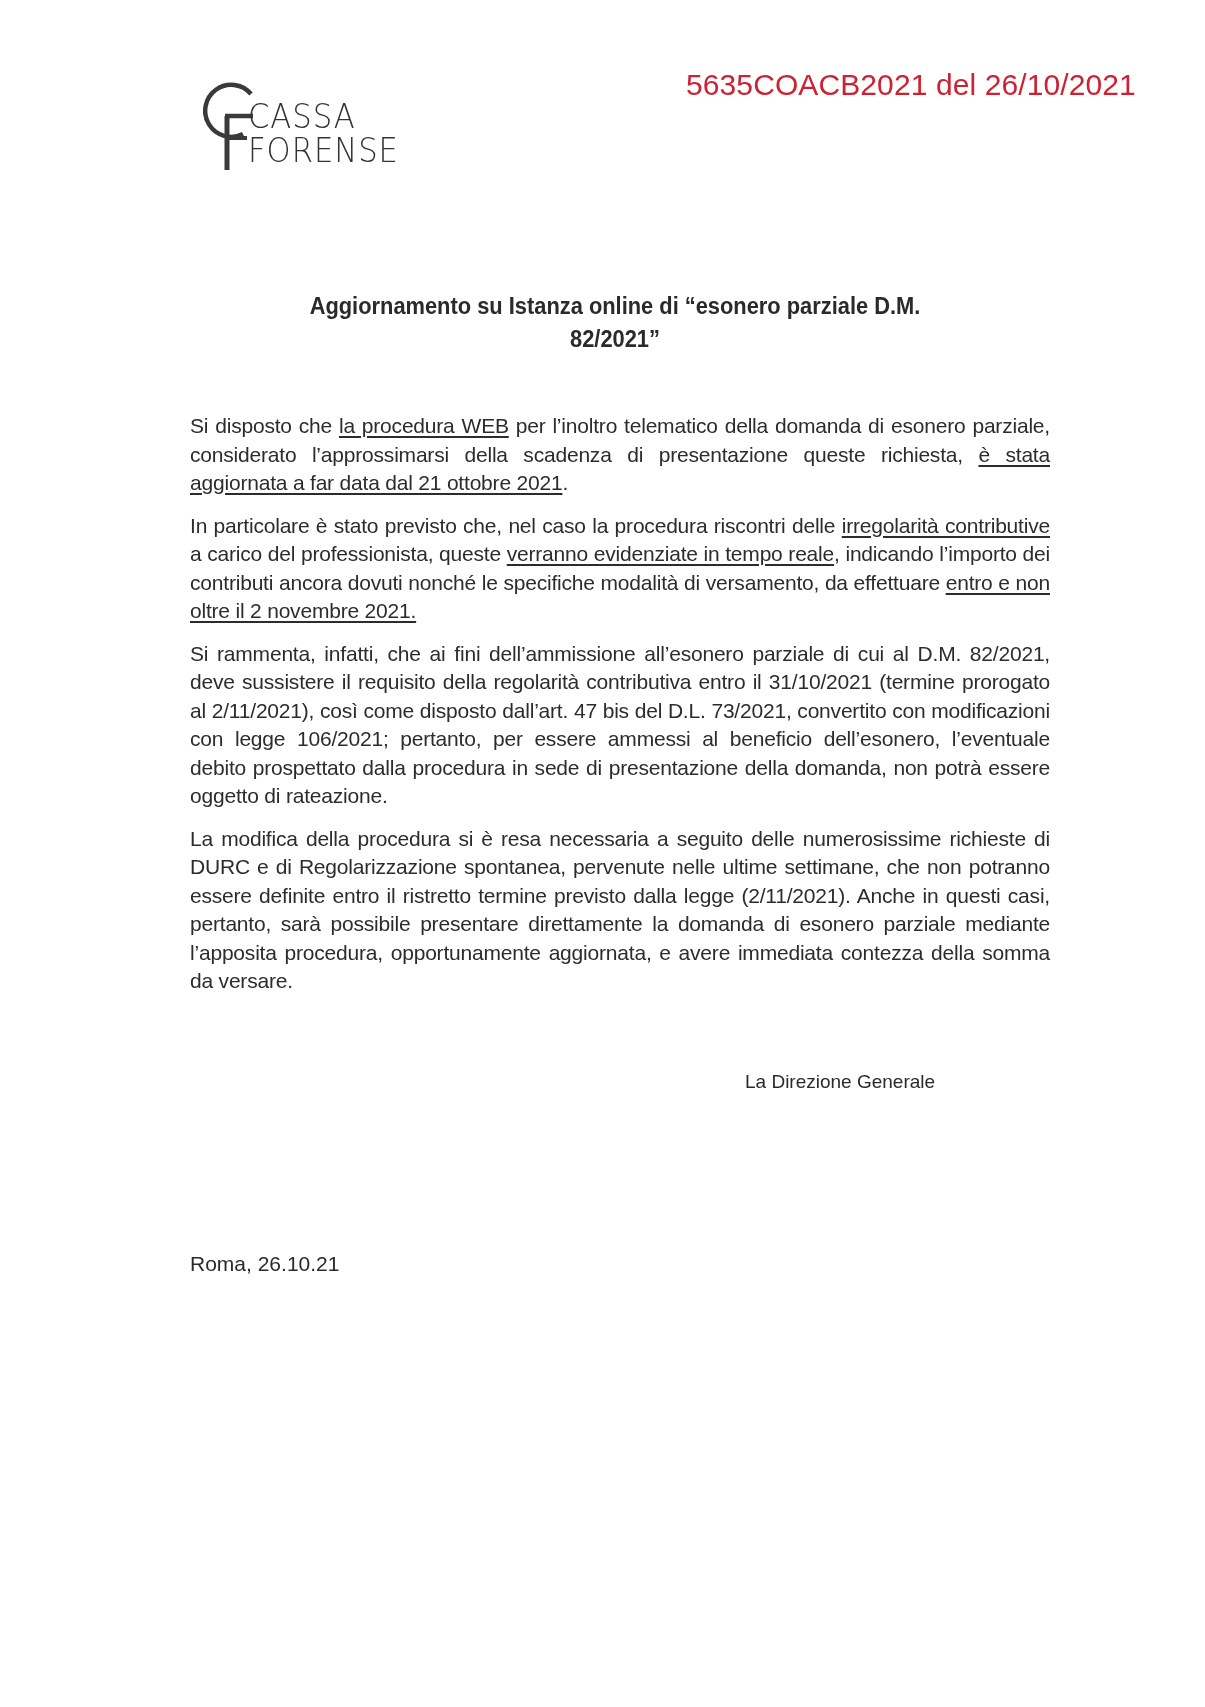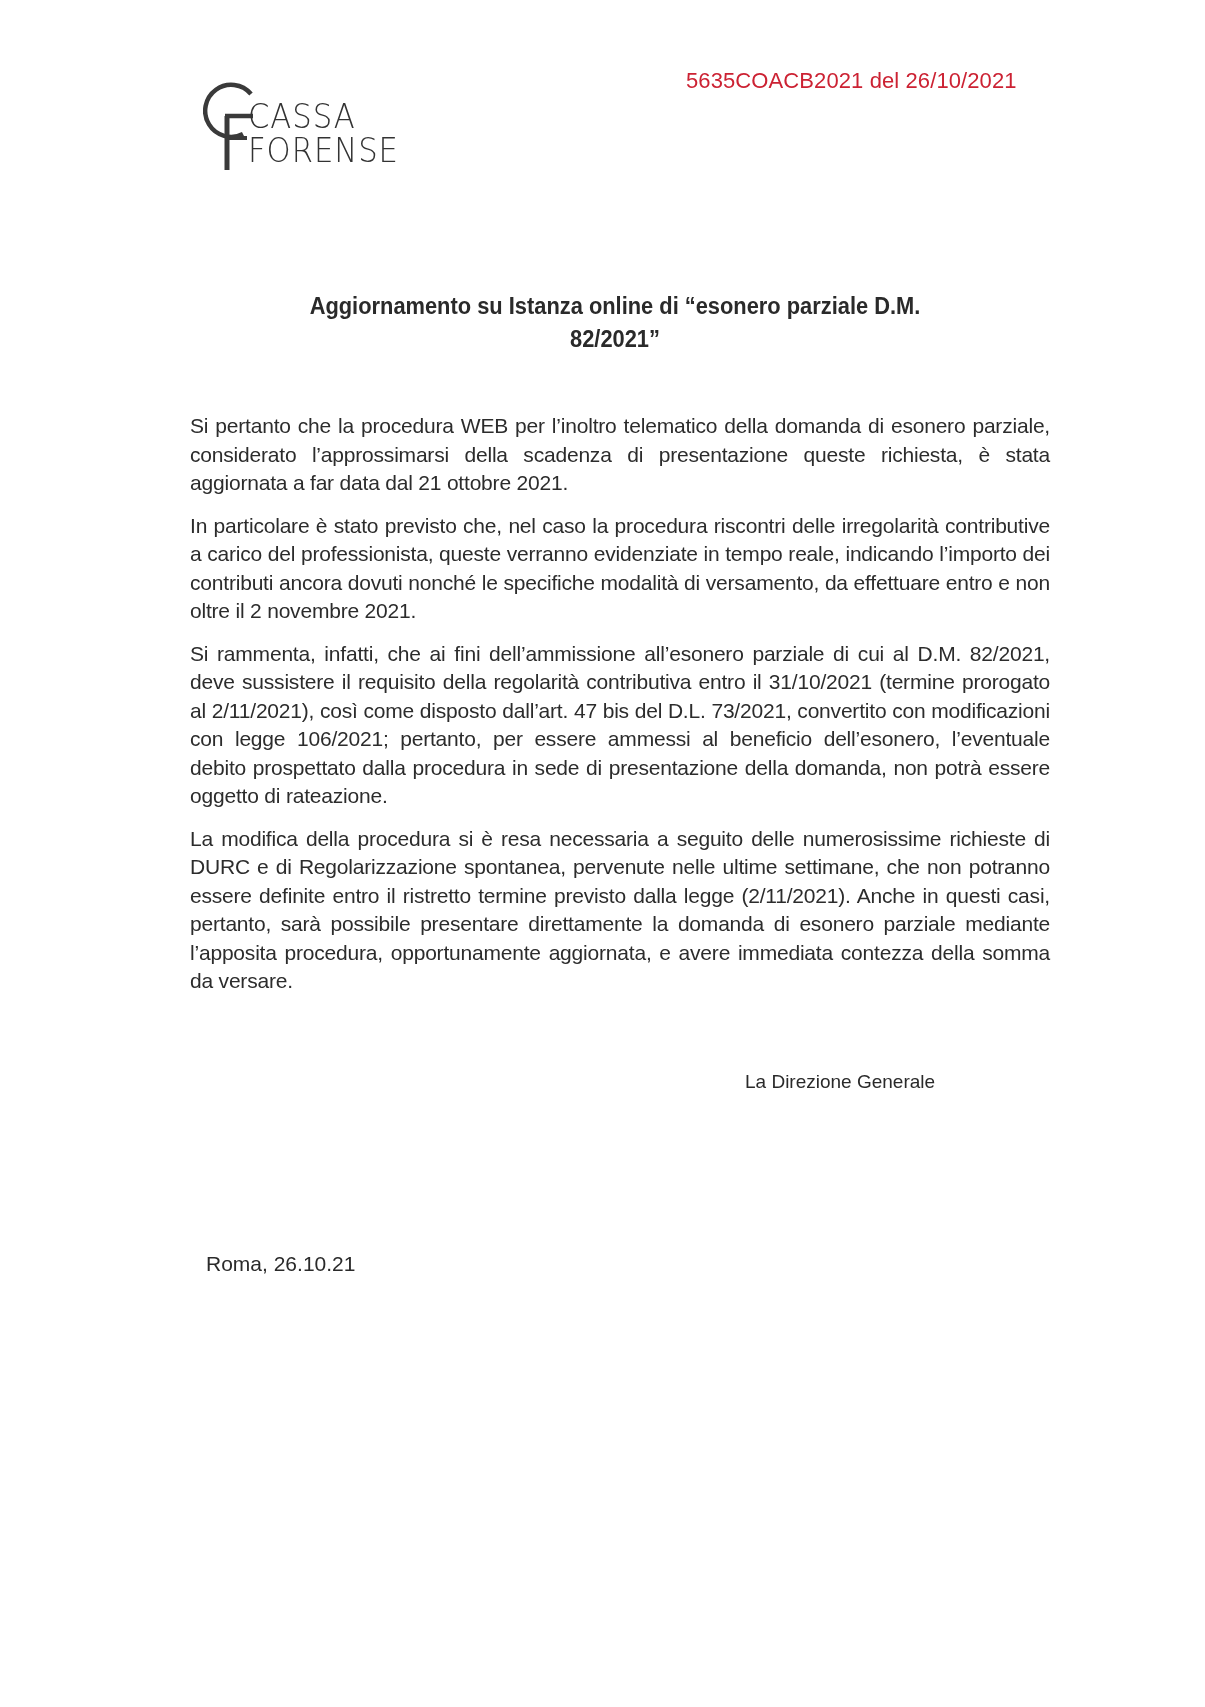--- a/index.html
+++ b/index.html
@@ -1,35 +1,35 @@
 <!DOCTYPE html>
 <html><head>
 <meta charset="utf-8">
 <style>
   html, body { margin: 0; padding: 0; background: #ffffff; }
   body { width: 1205px; height: 1707px; position: relative; overflow: hidden;
          font-family: "Liberation Sans", sans-serif; color: #2a2a2a; }
-  .protocol { position: absolute; left: 686px; top: 68px; font-size: 22px; color: #cc2233;
+  .protocol { position: absolute; left: 686px; top: 68px; font-size: 30px; color: #cc2233;
               font-family: "Liberation Sans", sans-serif; letter-spacing: 0.1px; }
   .logo { position: absolute; left: 203px; top: 72px; width: 260px; height: 110px; }
   .logo svg { position: absolute; left: 0; top: 0; }
   .logo-text { position: absolute; left: 45px; top: 28px; font-size: 33px; line-height: 34px;
                color: #333; font-family: "DejaVu Sans", sans-serif; font-weight: 300;
                letter-spacing: 1px; transform: scaleX(0.93); transform-origin: left top; }
   .title { position: absolute; left: 200px; width: 830px; top: 290px; text-align: center;
            font-size: 23px; font-weight: bold; line-height: 33px; color: #2a2a2a;
            font-family: "Liberation Sans", sans-serif; transform: scaleX(0.95); }
   .body { position: absolute; left: 190px; width: 860px; top: 412px; }
   .para { font-size: 21px; line-height: 28.5px; text-align: justify; margin: 0 0 14px 0;
           font-family: "Liberation Sans", sans-serif; color: #2c2c2c; letter-spacing: -0.2px; }
-  .u { text-underline-offset: 3px; }
+  .u { text-decoration: underline; text-underline-offset: 3px; }
   .signature { position: absolute; left: 745px; top: 1071px; font-size: 19px;
                font-family: "Liberation Sans", sans-serif; color: #2a2a2a; }
   .place-date { position: absolute; left: 190px; top: 1252px; font-size: 21px;
-                font-family: "Liberation Sans", sans-serif; color: #2a2a2a; margin-left: 16px; }
+                font-family: "Liberation Sans", sans-serif; color: #2a2a2a; }
 </style>
 </head>
 <body>
 
 <div class="protocol">5635COACB2021 del 26/10/2021</div>
 
 <div class="logo">
   <svg width="60" height="100" viewBox="0 0 60 100">
     <path d="M48 22 A26 26 0 1 0 40 62" fill="none" stroke="#3a3a3a" stroke-width="4.5"></path>
     <line x1="22" y1="44" x2="50" y2="44" stroke="#3a3a3a" stroke-width="4.5"></line>
@@ -41,20 +41,20 @@
     <div>FORENSE</div>
   </div>
 </div>
 
 <div class="title">
   <div>Aggiornamento su Istanza online di “esonero parziale D.M.</div>
   <div>82/2021”</div>
 </div>
 
 <div class="body" id="body">
-    <p class="para"><span>Si pertanto che </span><span class="u">la procedura WEB</span><span> per l’inoltro telematico della domanda di esonero parziale, considerato l’approssimarsi della scadenza di presentazione queste richiesta, </span><span class="u">è stata aggiornata a far data dal 21 ottobre 2021</span><span>.</span></p>
+    <p class="para"><span>Si disposto che </span><span class="u">la procedura WEB</span><span> per l’inoltro telematico della domanda di esonero parziale, considerato l’approssimarsi della scadenza di presentazione queste richiesta, </span><span class="u">è stata aggiornata a far data dal 21 ottobre 2021</span><span>.</span></p>
     <p class="para"><span>In particolare è stato previsto che, nel caso la procedura riscontri delle </span><span class="u">irregolarità contributive</span><span> a carico del professionista, queste </span><span class="u">verranno evidenziate in tempo reale</span><span>, indicando l’importo dei contributi ancora dovuti nonché le specifiche modalità di versamento, da effettuare </span><span class="u">entro e non oltre il 2 novembre 2021.</span></p>
     <p class="para"><span>Si rammenta, infatti, che ai fini dell’ammissione all’esonero parziale di cui al D.M. 82/2021, deve sussistere il requisito della regolarità contributiva entro il 31/10/2021 (termine prorogato al 2/11/2021), così come disposto dall’art. 47 bis del D.L. 73/2021, convertito con modificazioni con legge 106/2021; pertanto, per essere ammessi al beneficio dell’esonero, l’eventuale debito prospettato dalla procedura in sede di presentazione della domanda, non potrà essere oggetto di rateazione.</span></p>
     <p class="para"><span>La modifica della procedura si è resa necessaria a seguito delle numerosissime richieste di DURC e di Regolarizzazione spontanea, pervenute nelle ultime settimane, che non potranno essere definite entro il ristretto termine previsto dalla legge (2/11/2021). Anche in questi casi, pertanto, sarà possibile presentare direttamente la domanda di esonero parziale mediante l’apposita procedura, opportunamente aggiornata, e avere immediata contezza della somma da versare.</span></p>
   </div>
 
 <div class="signature">La Direzione Generale</div>
 <div class="place-date">Roma, 26.10.21</div>
 
 </body></html>

